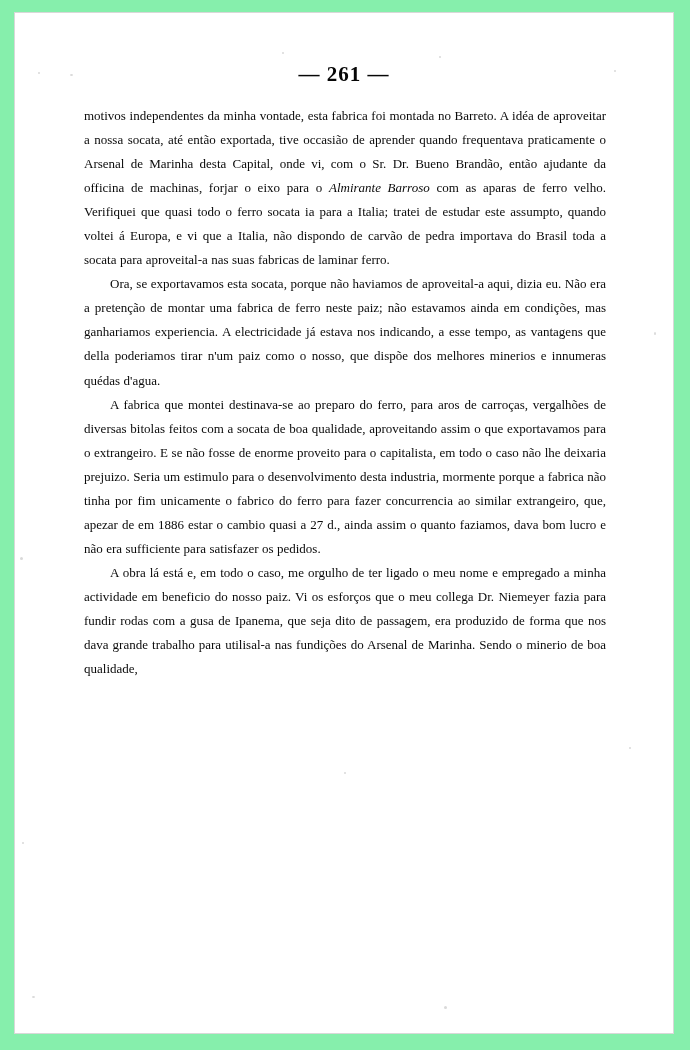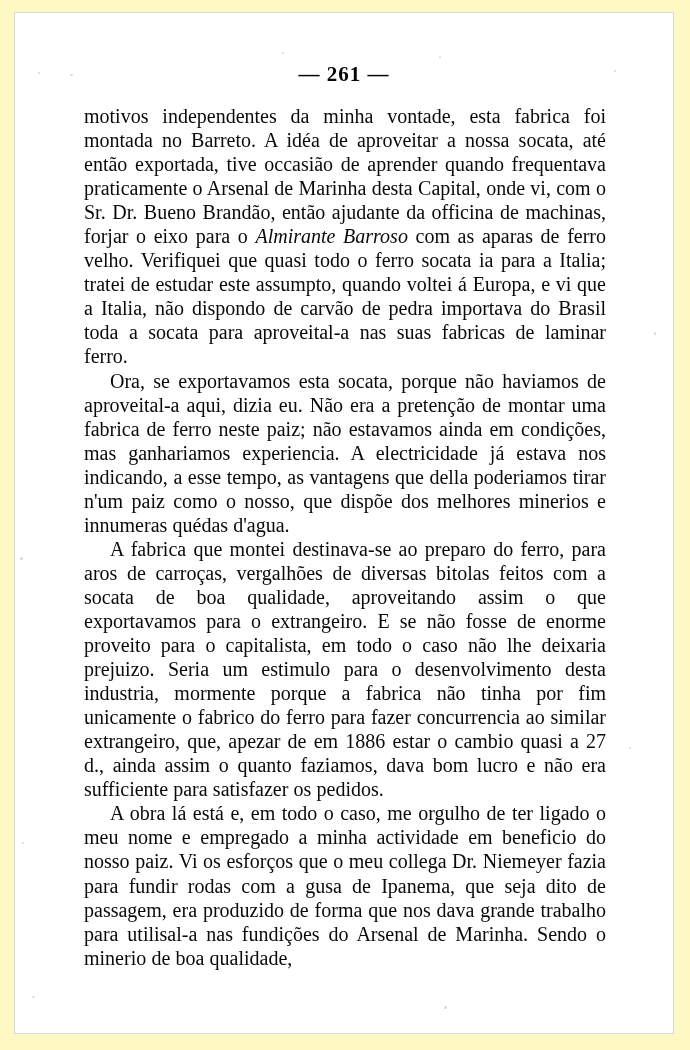--- a/index.html
+++ b/index.html
@@ -13,21 +13,21 @@
     height: 1050px;
     overflow: hidden;
     font-family: "Liberation Serif", "DejaVu Serif", serif;
   }
 
   
   .scan-frame {
     position: relative;
     width: 690px;
     height: 1050px;
-    background: #fef9c3;
+    background: #86efac;
     box-sizing: border-box;
   }
 
   
   .page-sheet {
     position: absolute;
     left: 14px;
     top: 12px;
     width: 660px;
     height: 1022px;
@@ -61,21 +61,21 @@
 
   .text-block {
     position: absolute;
     left: 70px;
     top: 92px;
     width: 522px;
   }
 
   p.para {
     margin: 0;
-    font-size: 20px;
+    font-size: 13px;
     line-height: 24.05px;
     color: #101010;
     text-align: justify;
     text-align-last: left;
     text-indent: 26px;
     hyphens: manual;
     word-spacing: .2px;
     -webkit-font-smoothing: none;
   }
   p.para.first {

